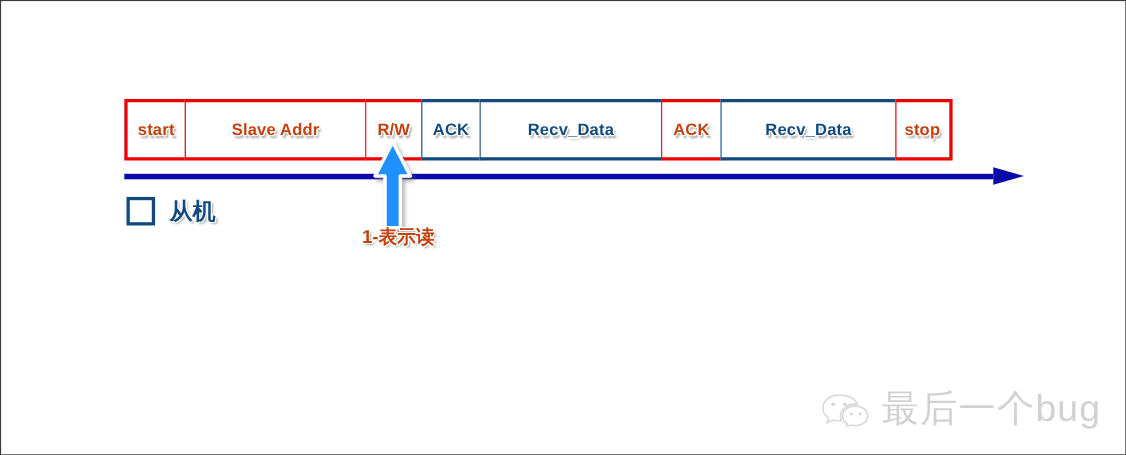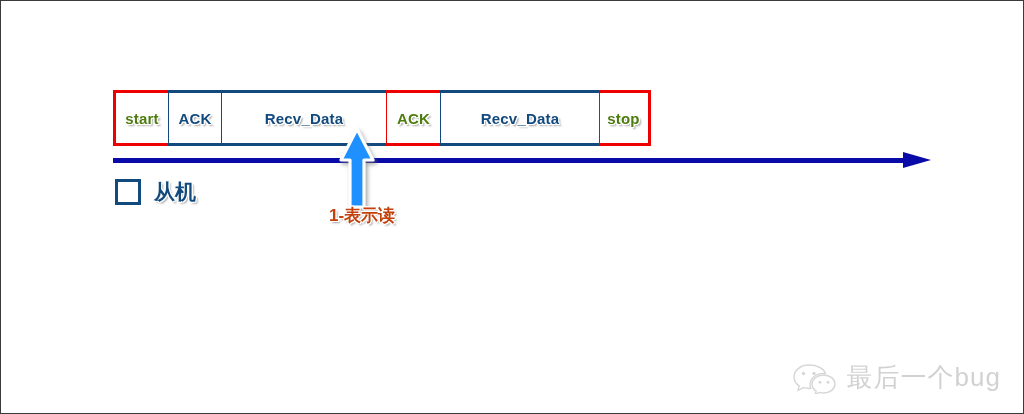--- a/index.html
+++ b/index.html
@@ -59,21 +59,21 @@
     line-height: 1;
     letter-spacing: 0.2px;
     white-space: nowrap;
     text-shadow:
        1px  1px 0 #ffffff, -1px  1px 0 #ffffff,
        1px -1px 0 #ffffff, -1px -1px 0 #ffffff,
        0  1px 0 #ffffff,  0 -1px 0 #ffffff,
        1px  0   0 #ffffff, -1px  0   0 #ffffff,
        2px  2px 2px rgba(120,120,120,0.75);
   }
-  .cell-label.t-master { color: #4d7c0f; }
+  .cell-label.t-master { color: #c2410c; }
   .cell-label.t-slave  { color: #124a7e; }
 
   
   #timeline {
     position: absolute;
     left: 112px;
     top: 150px;
     width: 818px;
     height: 22px;
   }
@@ -161,34 +161,40 @@
   #watermark {
     position: absolute;
     right: 22px;
     bottom: 18px;
     display: flex;
     align-items: center;
     opacity: 0.30;
   }
   #watermark .wm-text {
     margin-left: 9px;
-    font-size: 26px;
+    font-size: 34px;
     color: #6b6b6b;
     white-space: nowrap;
     letter-spacing: 1px;
   }
 </style>
 </head>
 <body>
 
 <div id="canvas">
 
   <div id="frame-strip">
       <div class="frame-cell master" style="width: 56px;">
         <span class="cell-label t-master">start</span>
+      </div>
+      <div class="frame-cell master" style="width: 166px;">
+        <span class="cell-label t-master">Slave Addr</span>
+      </div>
+      <div class="frame-cell master" style="width: 52px;">
+        <span class="cell-label t-master">R/W</span>
       </div>
       <div class="frame-cell slave" style="width: 55px;">
         <span class="cell-label t-slave">ACK</span>
       </div>
       <div class="frame-cell slave" style="width: 166px;">
         <span class="cell-label t-slave">Recv_Data</span>
       </div>
       <div class="frame-cell master" style="width: 56px;">
         <span class="cell-label t-master">ACK</span>
       </div>

